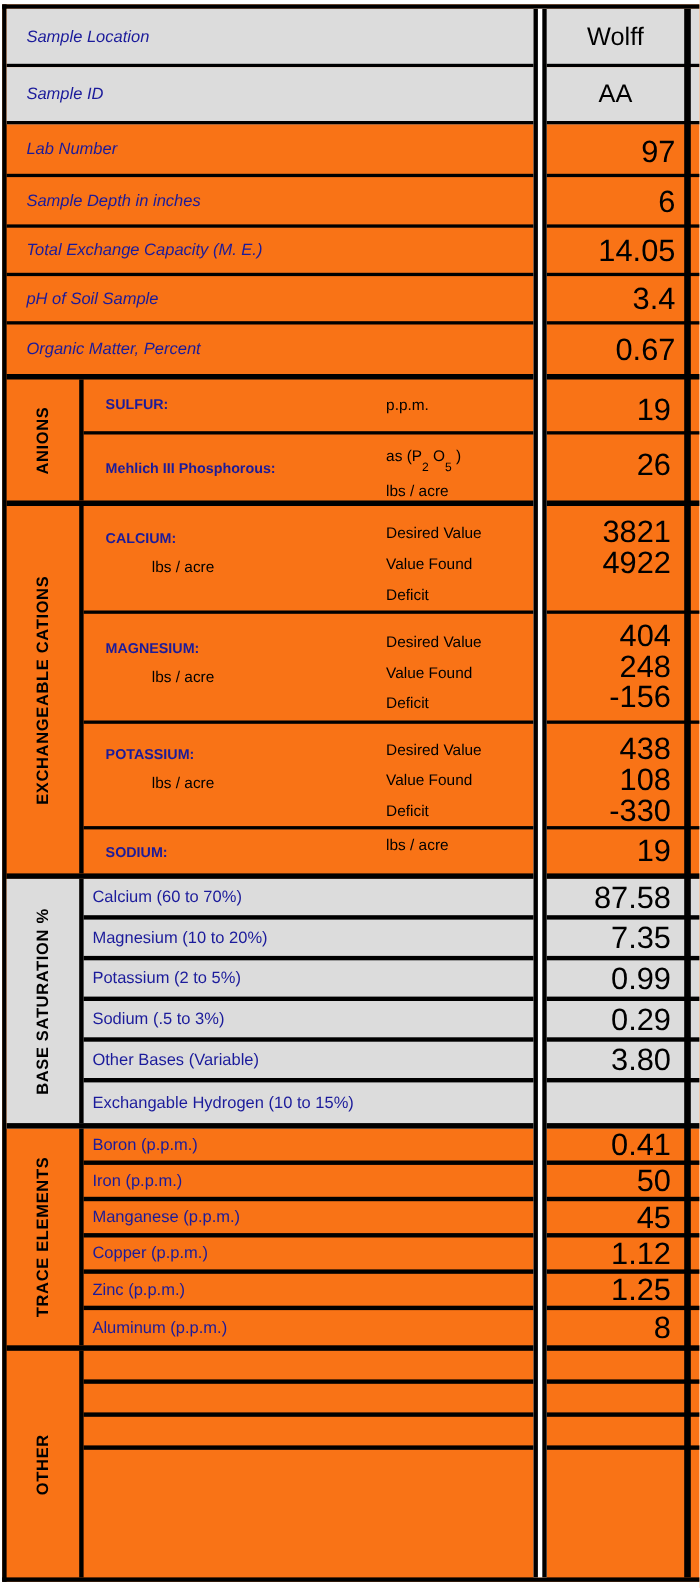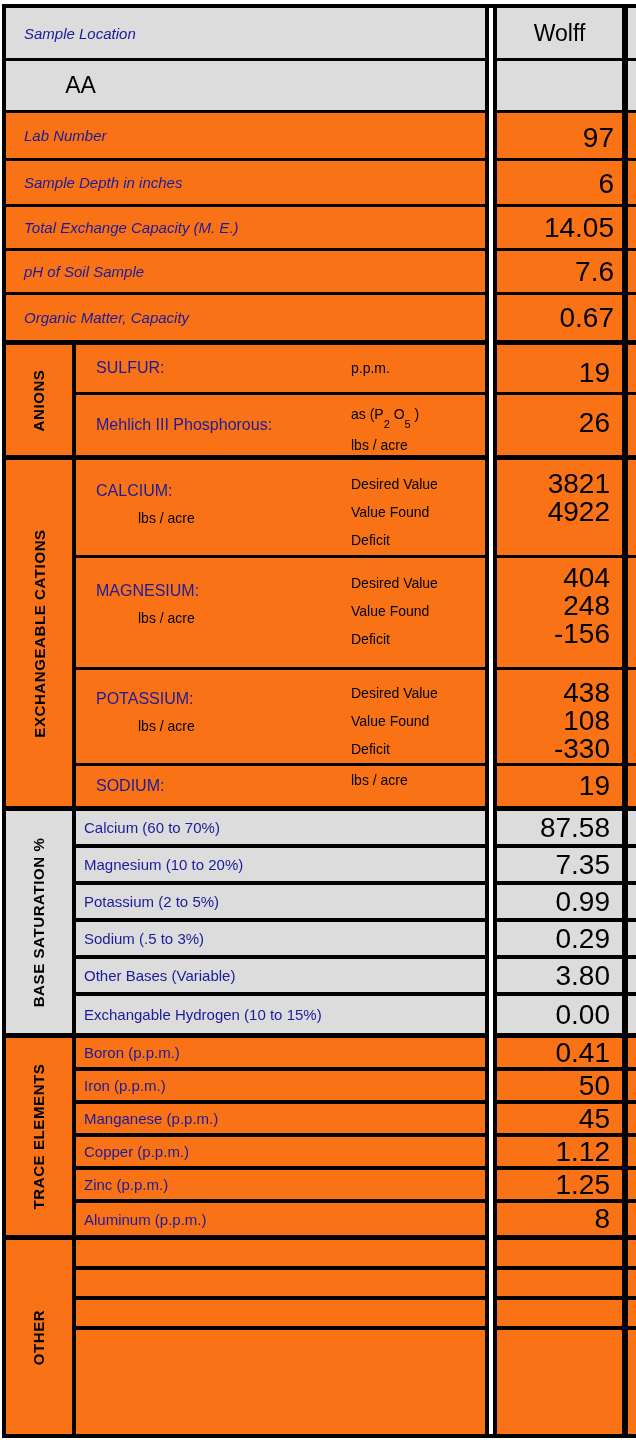--- a/index.html
+++ b/index.html
@@ -48,52 +48,53 @@
   .section{display:flex;width:100%}
   .vcol{width:70px;flex:none;border-right:4px solid var(--bk);
         display:flex;align-items:center;justify-content:center;overflow:hidden}
   .vcol span{transform:rotate(-90deg);white-space:nowrap;font-weight:700;
              font-size:15px;letter-spacing:0.6px;color:#000}
   .srows{flex:1;display:flex;flex-direction:column}
 
   .slbl{width:405px;flex:none;display:flex}
   .npart{flex:1;padding-left:20px}
   .upart{width:130px;flex:none;font-size:14px;color:#000}
-  .name{font-weight:400;color:var(--blue);font-size:16px}
+  .name{font-weight:700;color:var(--blue);font-size:13px}
   .unit-ind{margin-left:42px;margin-top:10px;font-size:14px;color:#000}
   .lines div{height:28px;line-height:28px;font-size:14px;color:#000}
   .cflex{display:flex;align-items:center}
   sub.f{font-size:11px;position:relative;top:5px}
   .formula-line{font-size:14px;color:#000;line-height:20px}
   .unit-line{font-size:14px;color:#000;line-height:20px}
 
   
   .plain-lbl{width:405px;flex:none;display:flex;align-items:center;padding-left:8px;
              color:var(--blue);font-size:15px}
 
   .h53{height:53px}.h52{height:52px}.h48{height:48px}.h42{height:46px}
   .h44{height:44px}.h50{height:50px}.h60{height:60px}
-  .h98{height:98px}.h100{height:112px}.h96{height:96px}.h40{height:40px}
+  .h98{height:98px}.h100{height:100px}.h96{height:96px}.h40{height:40px}
   .h37{height:37px}.h33{height:33px}.h30{height:30px}
   .fgrow{flex:1}
 </style>
 </head>
 <body>
 
 <div class="page">
   <div class="table">
 
     <div class="row bb3 h53 shade">
       <div class="hlbl">Sample Location</div>
       <div class="sep"></div>
       <div class="val center">Wolff</div>
       <div class="rsp"></div>
         <div class="sliver"></div>
     </div>
     <div class="row bb3 h52 shade">
+      <div class="hlbl">Sample ID</div>
       <div class="sep"></div>
       <div class="val center">AA</div>
       <div class="rsp"></div>
         <div class="sliver"></div>
     </div>
     <div class="row bb3 h48">
       <div class="hlbl">Lab Number</div>
       <div class="sep"></div>
       <div class="val bottom">97</div>
       <div class="rsp"></div>
@@ -109,26 +110,26 @@
     <div class="row bb3 h44">
       <div class="hlbl">Total Exchange Capacity (M. E.)</div>
       <div class="sep"></div>
       <div class="val">14.05</div>
       <div class="rsp"></div>
         <div class="sliver"></div>
     </div>
     <div class="row bb3 h44">
       <div class="hlbl">pH of Soil Sample</div>
       <div class="sep"></div>
-      <div class="val">7.6</div>
+      <div class="val">3.4</div>
       <div class="rsp"></div>
         <div class="sliver"></div>
     </div>
     <div class="row bb5 h50">
-      <div class="hlbl">Organic Matter, Capacity</div>
+      <div class="hlbl">Organic Matter, Percent</div>
       <div class="sep"></div>
       <div class="val">0.67</div>
       <div class="rsp"></div>
         <div class="sliver"></div>
     </div>
 
     <div class="section bb5">
       <div class="vcol">
         <span>ANIONS</span>
       </div>
@@ -291,21 +292,20 @@
         <div class="row bb4 h37">
           <div class="plain-lbl">Other Bases (Variable)</div>
           <div class="sep"></div>
           <div class="val">3.80</div>
           <div class="rsp"></div>
             <div class="sliver"></div>
         </div>
         <div class="row h37">
           <div class="plain-lbl">Exchangable Hydrogen (10 to 15%)</div>
           <div class="sep"></div>
-          <div class="val">0.00</div>
           <div class="rsp"></div>
             <div class="sliver"></div>
         </div>
       </div>
     </div>
 
     <div class="section bb5">
       <div class="vcol">
         <span>TRACE ELEMENTS</span>
       </div>

